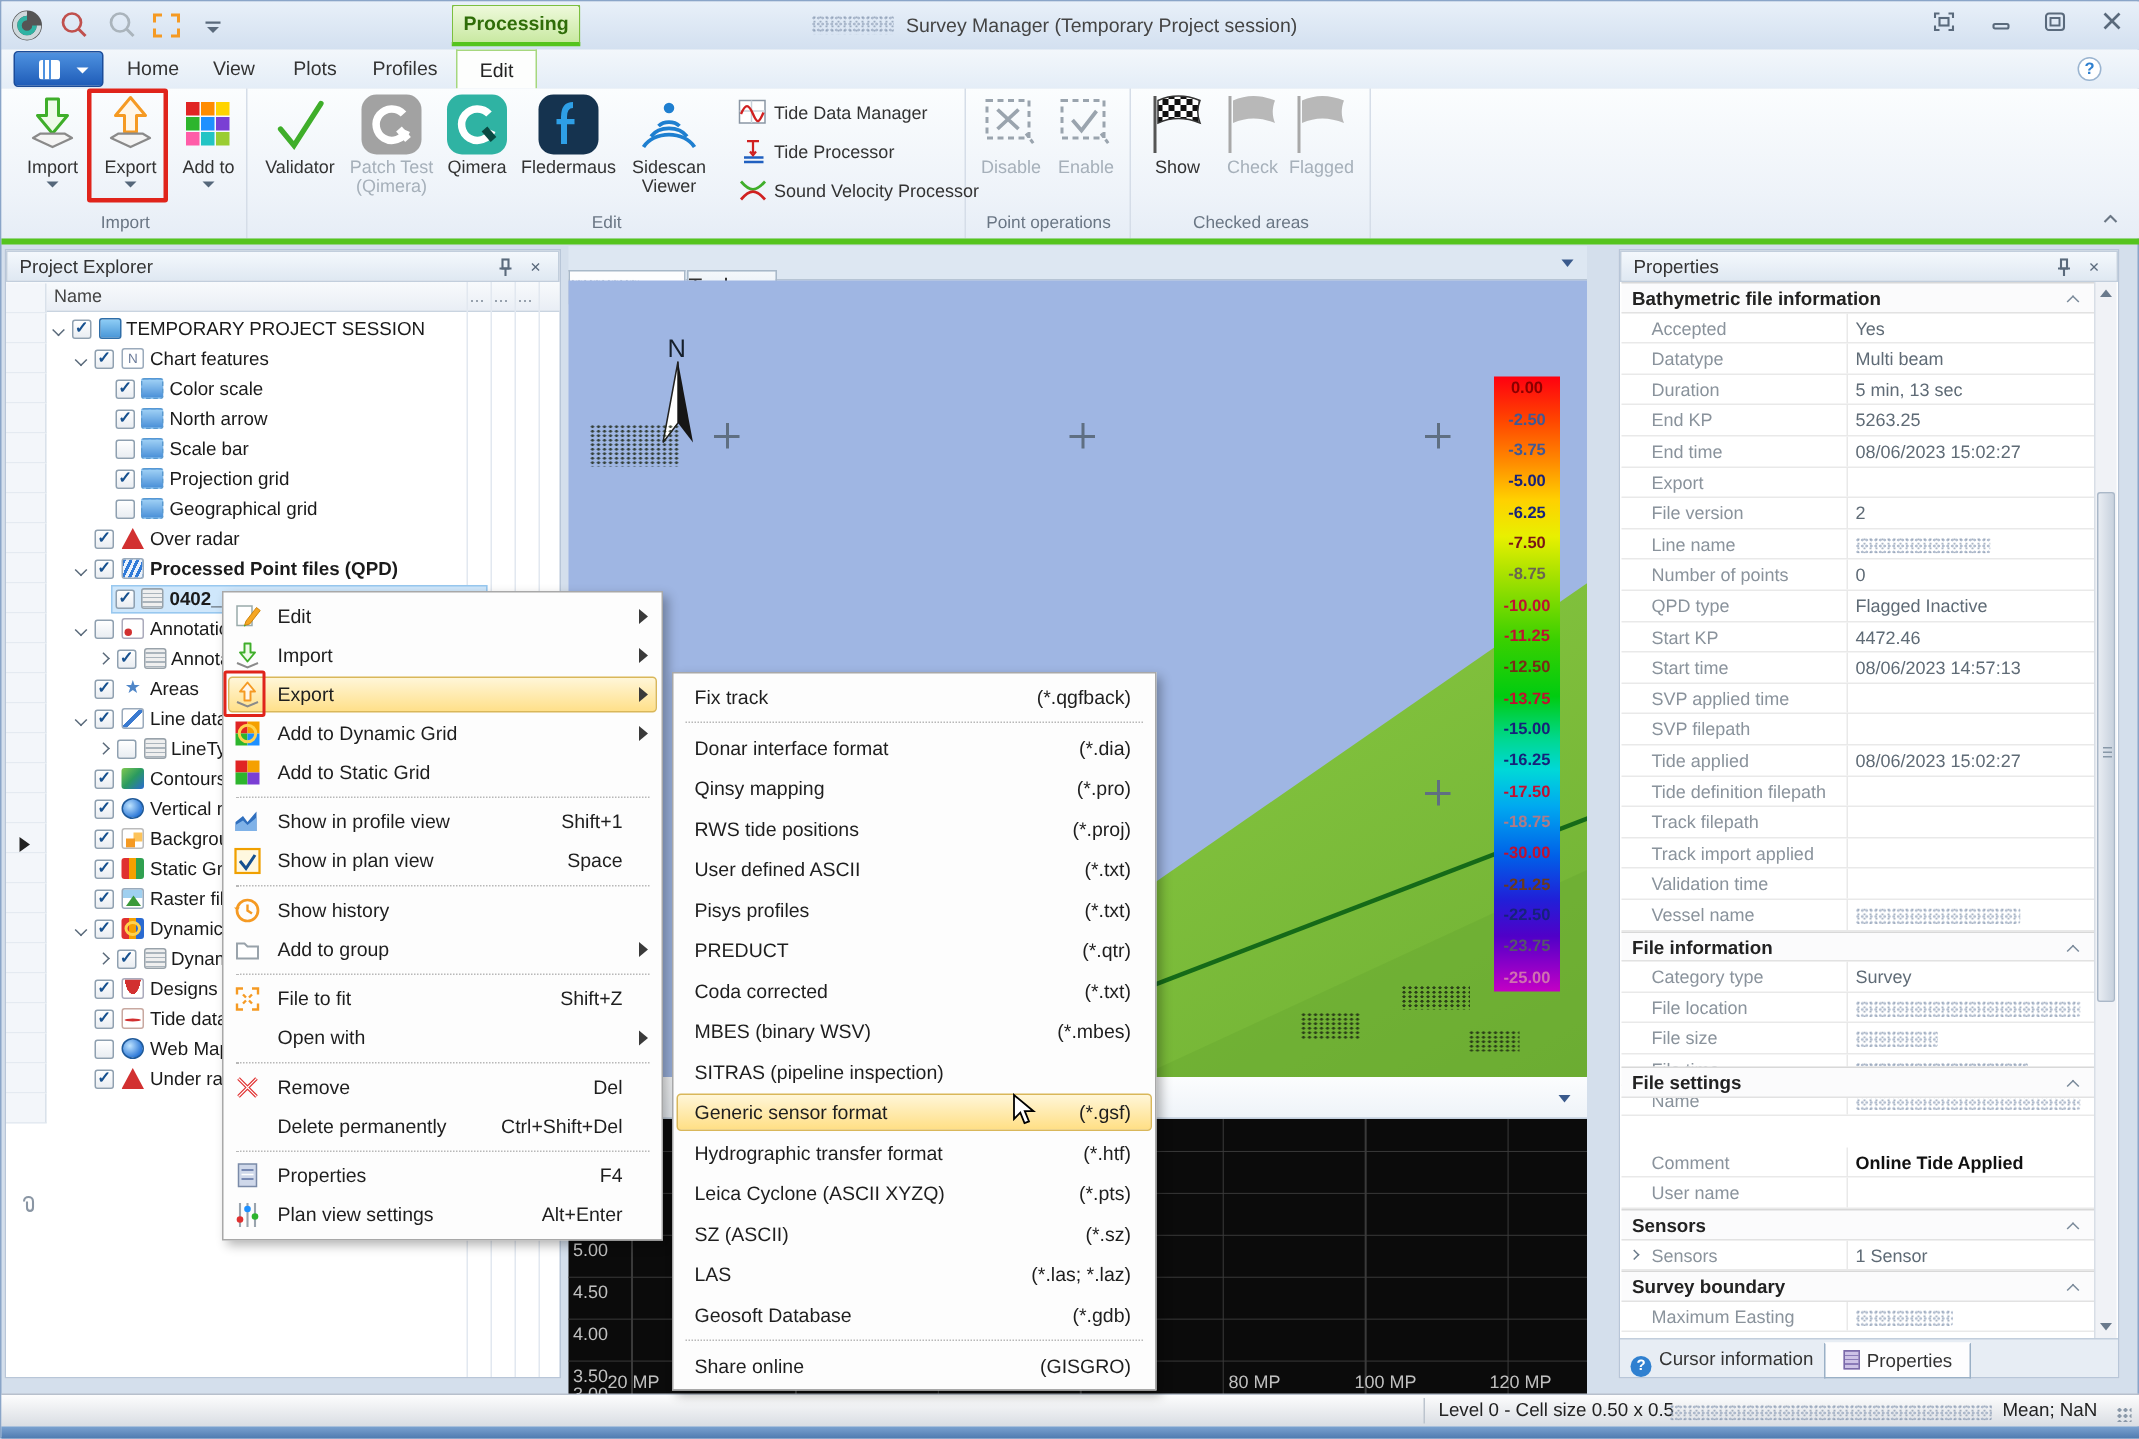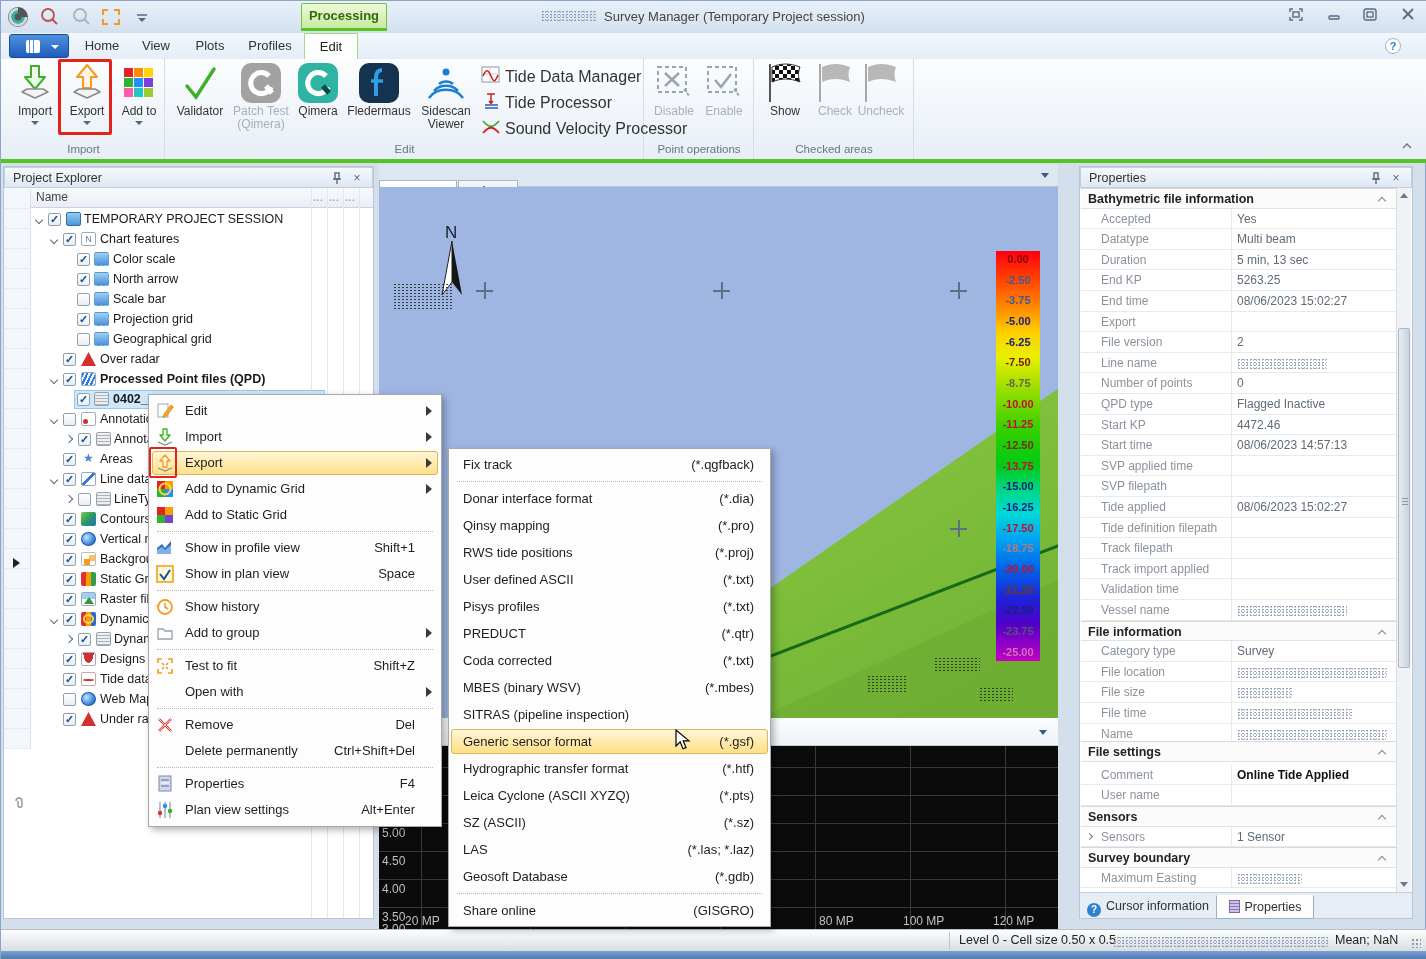--- a/index.html
+++ b/index.html
@@ -22,21 +22,21 @@
   #helpbtn{position:absolute;left:1384px;top:5px;width:16px;height:16px;border-radius:50%;border:1px solid #9ab4d0;color:#2f80d0;background:#fff;font-size:11px;font-weight:bold;text-align:center;line-height:14px;}
   
   #ribbon{position:absolute;left:0;top:58px;width:1426px;height:100px;background:linear-gradient(#fbfdfe,#eef3f9 70%,#e6edf6);}
   .rgroup{position:absolute;top:0;height:100px;border-right:1px solid #d5dde8;}
   .glabel{position:absolute;left:0;right:0;bottom:4px;text-align:center;font-size:11.5px;color:#6a7684;}
   .rbig{position:absolute;top:2px;height:78px;text-align:center;}
   .ric{height:44px;display:flex;align-items:center;justify-content:center;}
   .rlab{font-size:12px;color:#333;line-height:13px;}
   .rbig.dis .rlab{color:#a6b0ba;}
   .caret{margin:3px auto 0;border-left:4px solid transparent;border-right:4px solid transparent;border-top:4px solid #55677a;width:0;}
-  .rsmall{position:absolute;left:313px;width:165px;height:24px;font-size:16px;color:#333;text-align:right;}
+  .rsmall{position:absolute;left:324px;width:165px;height:24px;font-size:12px;color:#333;text-align:right;}
   .rsmall .si{position:absolute;left:2px;top:3px;}
   .rsmall .sl{position:absolute;left:26px;top:5px;white-space:nowrap;}
   #redbox-ribbon{position:absolute;left:57px;top:0px;width:54px;height:76px;border:3px solid #e0241b;z-index:20;border-radius:2px;}
   #ribcollapse{position:absolute;left:1400px;top:84px;width:12px;height:8px;color:#6a7684;font-size:9px;line-height:8px;text-align:center;}
   #greenline{position:absolute;left:0;top:158px;width:1426px;height:4px;background:#55c41e;}
   
   .phead{position:absolute;left:0;top:0;right:0;height:21px;background:linear-gradient(#f4f8fc,#dfe8f2);border:1px solid #c2cedc;font-size:12.5px;color:#333;line-height:20px;padding-left:8px;}
   .pico{position:absolute;top:4px;width:14px;height:14px;color:#5a6a7c;font-size:12px;line-height:13px;text-align:center;}
   
   #explorer{position:absolute;left:2px;top:165px;width:371px;height:753px;background:#fff;border:1px solid #b8c6d8;}
@@ -388,21 +388,21 @@
           </div>
           <div class="rlab">Check</div>
         </div>
         <div class="rbig dis" style="left:100px;width:52px">
           <div class="ric">
             <svg width="44" height="42">
               <line x1="7" y1="2" x2="7" y2="40" stroke="#a8a8a8" stroke-width="2"></line>
               <path d="M9 5c9-4 18-4 28 0-2 5-2 10 0 15-10-4-19-4-28 0z" fill="#b8b8b8"></path>
             </svg>
           </div>
-          <div class="rlab">Uncheck</div>
+          <div class="rlab">Flagged</div>
         </div>
       </div>
     <div id="redbox-ribbon"></div>
     <div id="ribcollapse"><svg width="10" height="7">
           <path d="M1 5l4-4 4 4" fill="none" stroke="#6a7684" stroke-width="1.4"></path>
         </svg></div>
   </div>
   <div id="greenline"></div>
 
   <div id="explorer">
@@ -768,21 +768,21 @@
           <span class="speck" style="position:absolute;left:156px;top:5px;width:55px;height:11px"></span>
         </div>
         <div class="punit prow" style="top:536.0000000000002px">
           <span class="pl">File time</span>
           <span class="speck" style="position:absolute;left:156px;top:5px;width:115px;height:11px"></span>
         </div>
         <div class="punit prow" style="top:556.6000000000003px">
           <span class="pl">Name</span>
           <span class="speck" style="position:absolute;left:156px;top:5px;width:150px;height:11px"></span>
         </div>
-        <div class="punit sechdr" style="top:574px">File settings<span class="chevup"></span></div>
+        <div class="punit sechdr" style="top:544px">File settings<span class="chevup"></span></div>
         <div class="punit prow" style="top:597.8000000000003px">
           <span class="pl">Comment</span>
           <span class="pv pbold">Online Tide Applied</span>
         </div>
         <div class="punit prow" style="top:618.4000000000003px">
           <span class="pl">User name</span>
         </div>
         <div class="punit sechdr" style="top:639.0000000000003px">Sensors<span class="chevup"></span></div>
         <div class="punit prow" style="top:659.6000000000004px">
           <span class="pexp"></span>
@@ -898,21 +898,21 @@
         <span class="marr"></span>
       </div>
       <div class="msep"></div>
       <div class="mi">
         <span class="mico"><svg width="18" height="18">
             <g stroke="#f59a23" stroke-width="1.6" fill="none">
               <path d="M2 6V2h4M16 6V2h-4M2 12v4h4M16 12v4h-4"></path>
               <path d="M6 6l2 2M12 12l-2-2M12 6l-2 2M6 12l2-2"></path>
             </g>
           </svg></span>
-        <span class="mlab">Test to fit</span>
+        <span class="mlab">File to fit</span>
         <span class="msc">Shift+Z</span>
       </div>
       <div class="mi">
         <span class="mlab">Open with</span>
         <span class="marr"></span>
       </div>
       <div class="msep"></div>
       <div class="mi">
         <span class="mico"><svg width="18" height="18">
             <g stroke="#e03030" stroke-width="2.4">

